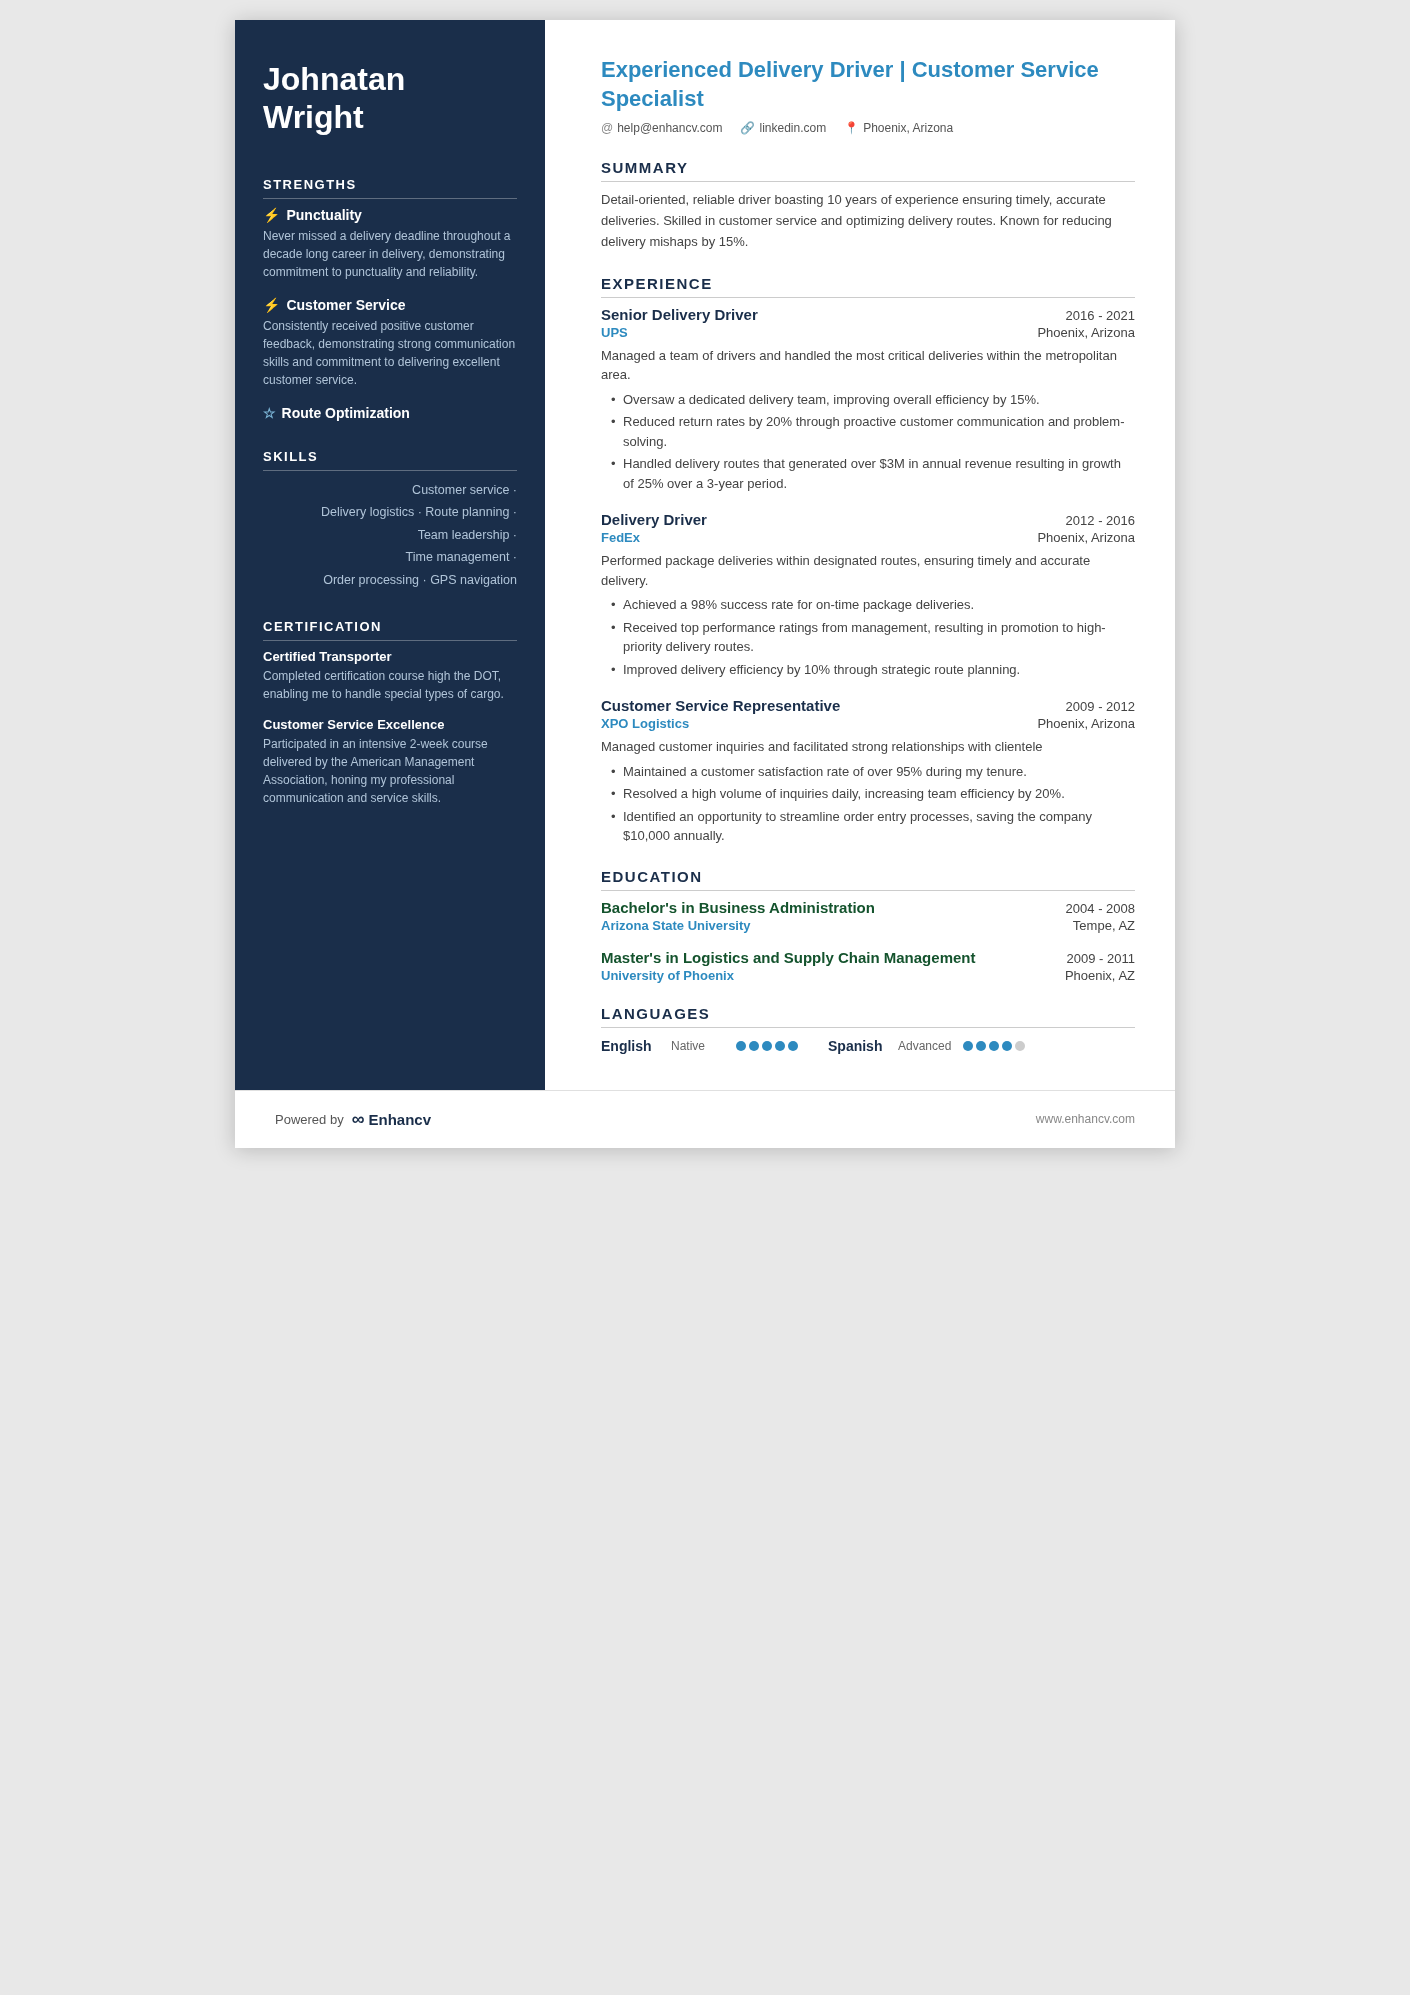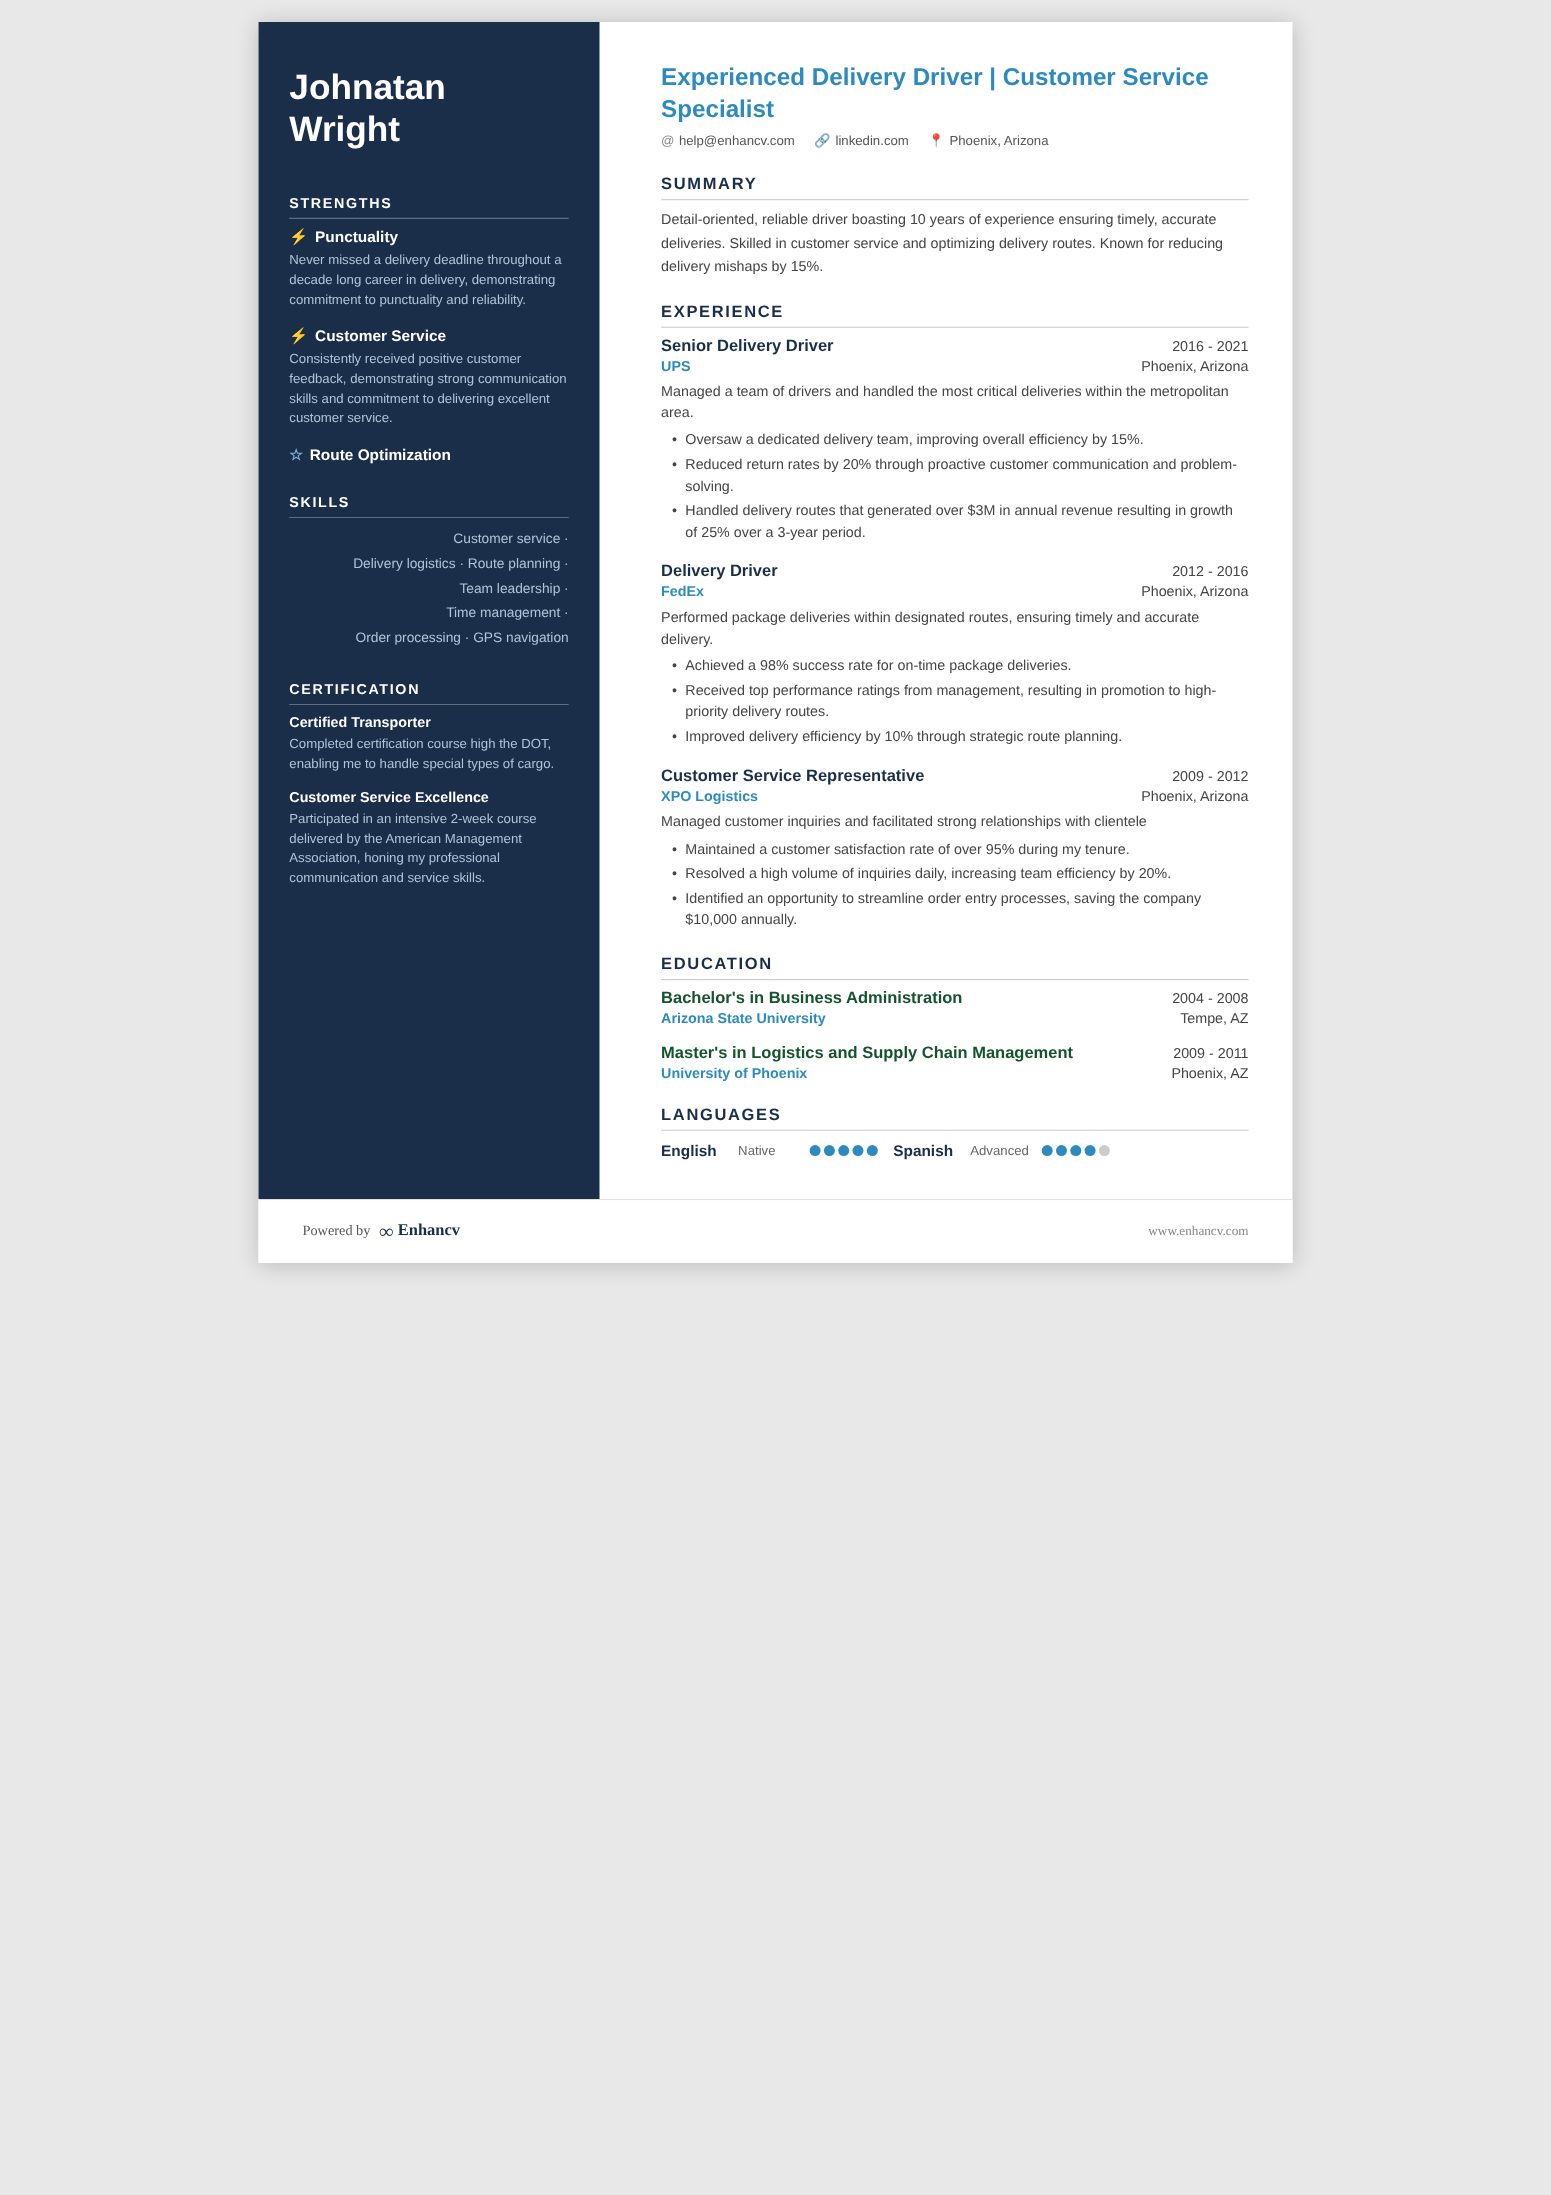--- a/index.html
+++ b/index.html
@@ -221,21 +221,21 @@
       font-size: 13px;
       font-weight: bold;
       color: #2d8abf;
     }
     .edu-location {
       font-size: 13px;
       color: #444;
     }
     .lang-row {
       display: flex;
-      gap: 14px;
+      gap: 30px;
       align-items: center;
       margin-top: 10px;
     }
     .lang-item {
       display: flex;
       align-items: center;
       gap: 10px;
     }
     .lang-name {
       font-size: 14px;
@@ -264,21 +264,20 @@
       background: #ccc;
     }
     
     .resume-footer {
       background: #fff;
       border-top: 1px solid #e0e0e0;
       padding: 18px 40px;
       display: flex;
       justify-content: space-between;
       align-items: center;
-      font-family: Liberation Serif, serif;
     }
     .footer-left {
       display: flex;
       align-items: center;
       gap: 8px;
       font-size: 13px;
       color: #555;
     }
     .footer-logo {
       display: flex;

